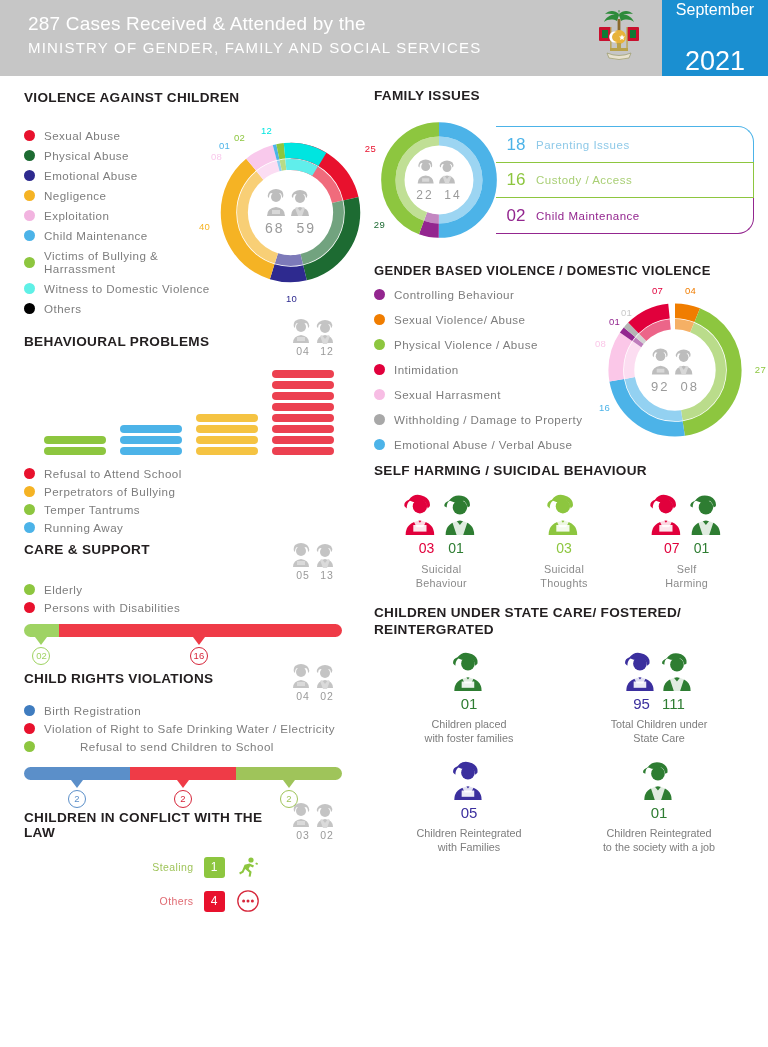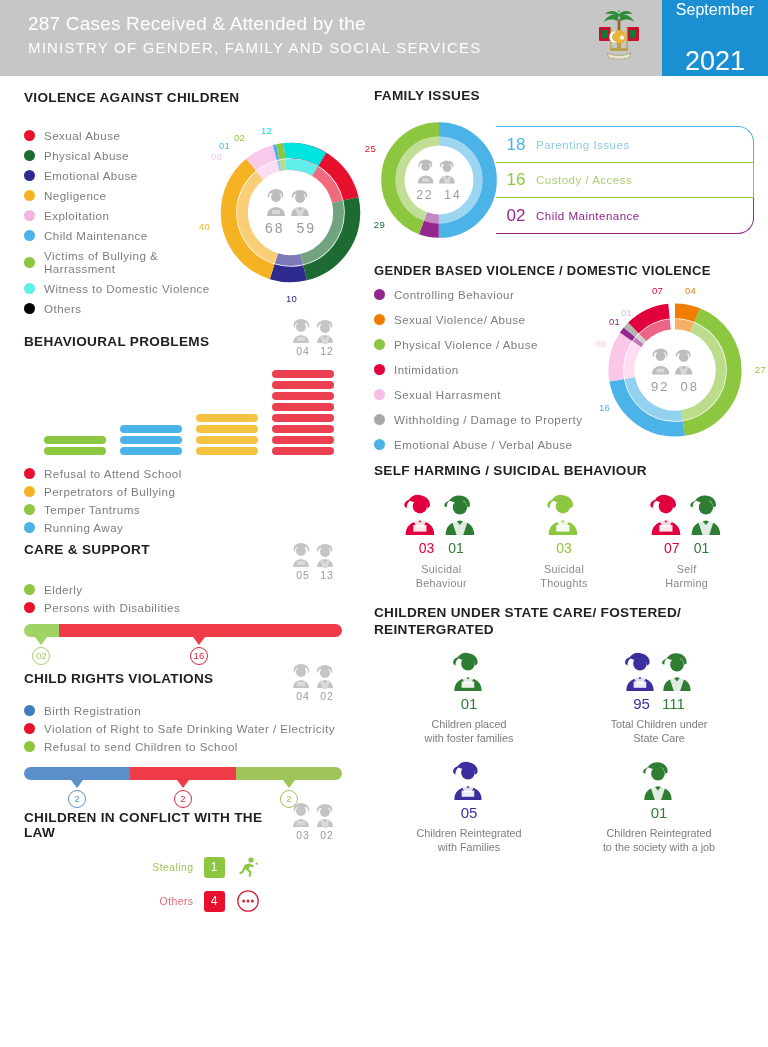--- a/index.html
+++ b/index.html
@@ -406,21 +406,21 @@
 
         <ul class="legend" style="margin-top:2px;">
           <li style="margin-bottom:5px;">
               <span class="dot" style="background:#3f7cbf"></span>
               <span class="lg-label">Birth Registration</span>
             </li>
           <li style="margin-bottom:5px;">
               <span class="dot" style="background:#e8112d"></span>
               <span class="lg-label">Violation of Right to Safe Drinking Water / Electricity</span>
             </li>
-          <li style="margin-bottom:14px;">
+          <li style="margin-bottom:14px;gap:36px;">
               <span class="dot" style="background:#8dc63f"></span>
               <span class="lg-label">Refusal to send Children to School</span>
             </li>
         </ul>
 
         <div style="width:318px;margin-top:12px;">
           <div class="pbar">
             <div class="pseg" style="width:33.33%;background:#5b8fc9"></div>
             <div class="pseg" style="width:33.33%;background:#ef3b47"></div>
             <div class="pseg" style="width:33.34%;background:#9fc45a"></div>

